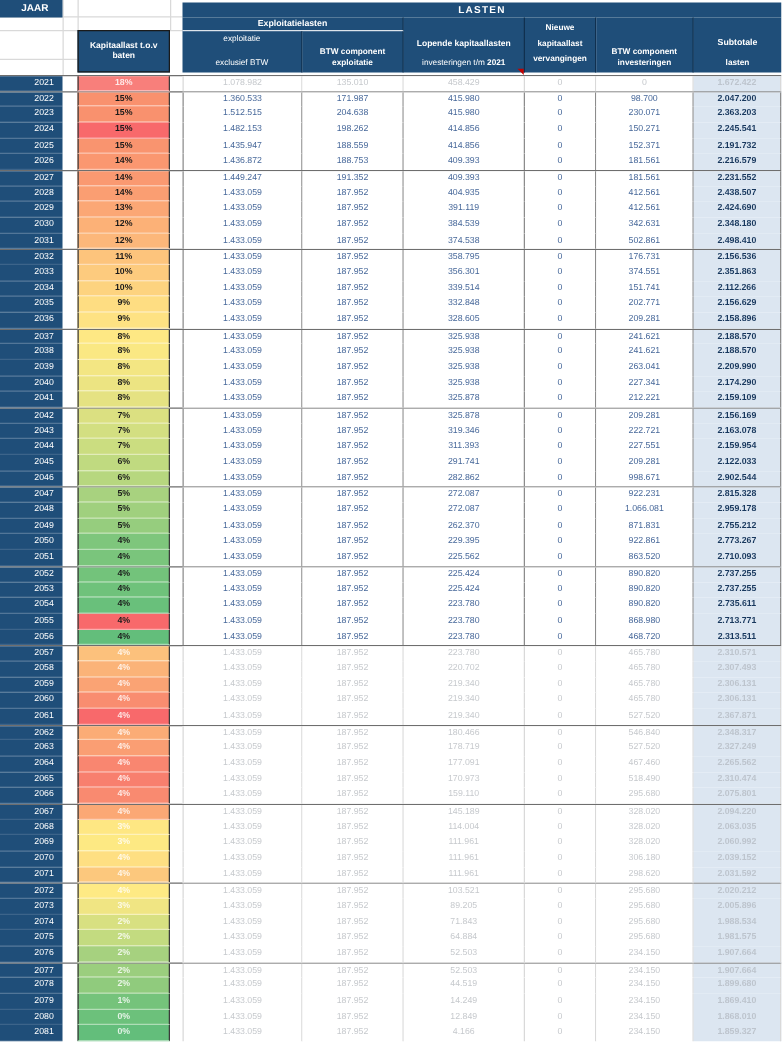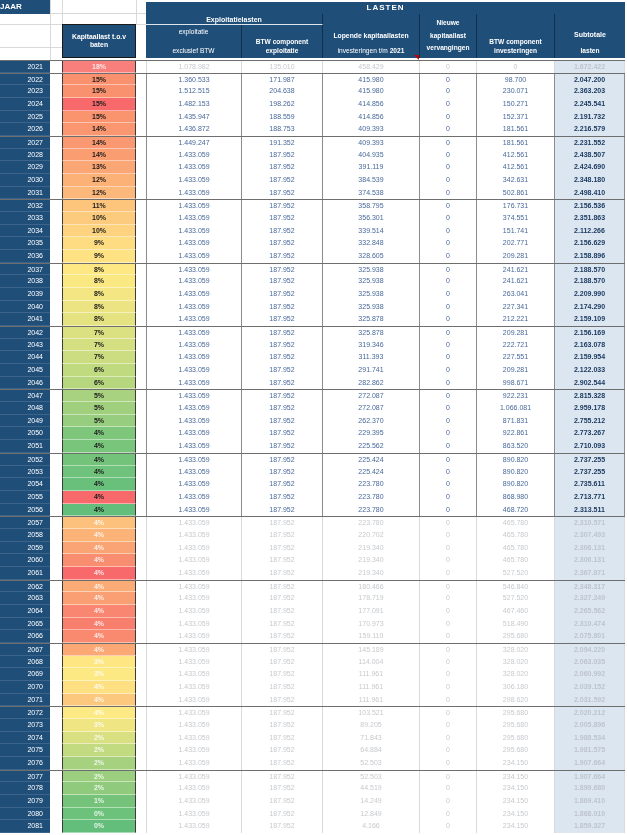--- a/index.html
+++ b/index.html
@@ -5,21 +5,21 @@
   html,body{margin:0;padding:0;background:#fff;}
   #app{
     position:relative; width:627px; height:835px; overflow:hidden;
     background:#fff; font-family:"Liberation Sans", sans-serif;
     -webkit-font-smoothing:antialiased;
   }
   
   .gridline{position:absolute;background:#d9d9d9;}
   
   .hdr{background:#1F4E79;color:#fff;position:absolute;box-sizing:border-box;}
-  #jaar-header{left:0;top:0;width:50px;height:14px;font-size:8px;font-weight:bold;line-height:14px;padding-left:0;}
+  #jaar-header{left:0;top:0;width:50px;height:14px;font-size:8px;font-weight:bold;line-height:14px;padding-left:17px;}
   #kap-header{
     left:62px;top:24px;width:74px;height:34px;border:1px solid #1a1a1a;
     display:flex;flex-direction:column;justify-content:center;align-items:center;
     font-size:6.8px;font-weight:bold;text-align:center;line-height:8.5px;
   }
   #lasten-bar{left:146px;top:2px;width:479px;height:12px;font-size:8px;font-weight:bold;text-align:center;line-height:12px;letter-spacing:1px;}
   #exploit-band{
     left:146px;top:14px;width:177px;height:11px;font-size:7px;font-weight:bold;text-align:center;line-height:11px;
     border-bottom:1px solid rgba(255,255,255,.85); border-right:1px solid #10304f;
   }

